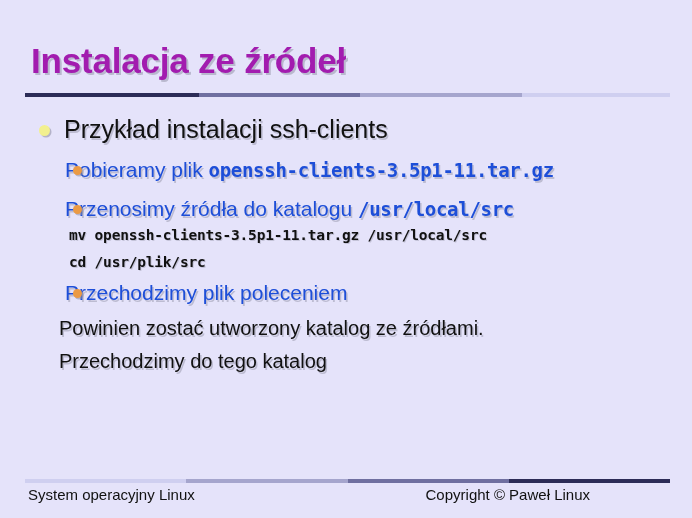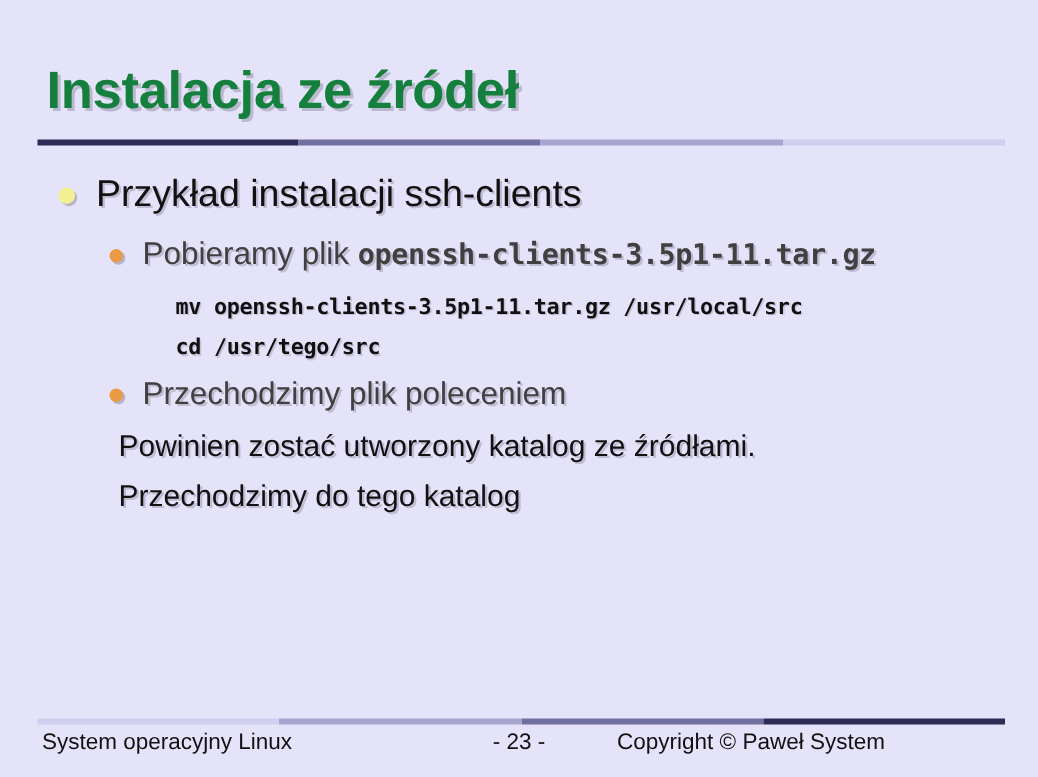--- a/index.html
+++ b/index.html
@@ -23,21 +23,21 @@
     background: #e5e3fa;
   }
 
   
   .title {
     position: absolute;
     left: 31px;
     top: 41px;
     font-size: 35px;
     font-weight: bold;
-    color: #15803d;
+    color: #a21caf;
     letter-spacing: -0.2px;
     text-shadow: 2px 2px 0 rgba(150,150,170,0.55);
     white-space: nowrap;
   }
 
   
   .rule {
     position: absolute;
     height: 4px;
     display: flex;
@@ -88,23 +88,23 @@
     top: 13px;
     width: 11px;
     height: 11px;
     border-radius: 50%;
     background: #f2f08f;
     box-shadow: 1.5px 1.5px 0 rgba(140,140,160,0.55);
   }
 
   .l2 {
     position: relative;
-    padding-left: 95px;
+    padding-left: 65px;
     font-size: 21px;
-    color: #404040;
+    color: #1d4ed8;
     text-shadow: 1.5px 1.5px 0 rgba(150,150,170,0.5);
     line-height: 29px;
     white-space: nowrap;
   }
   .l2 .bullet {
     position: absolute;
     left: 73px;
     top: 11px;
     width: 9px;
     height: 9px;
@@ -114,33 +114,33 @@
   }
 
   .mono {
     font-family: "DejaVu Sans Mono", "Liberation Mono", monospace;
     font-weight: bold;
     font-size: 19px;
     letter-spacing: -0.3px;
   }
 
   .cmd {
-    padding-left: 117px;
+    padding-left: 69px;
     font-family: "DejaVu Sans Mono", "Liberation Mono", monospace;
     font-weight: bold;
     font-size: 14.5px;
     letter-spacing: -0.2px;
     color: #111111;
     line-height: 22px;
     text-shadow: 1px 1px 0 rgba(155,155,175,0.45);
     white-space: nowrap;
   }
 
   .plain {
-    padding-left: 79px;
+    padding-left: 59px;
     font-size: 20px;
     color: #111111;
     line-height: 33px;
     text-shadow: 1.5px 1.5px 0 rgba(150,150,170,0.5);
     white-space: nowrap;
   }
 
   .gap-sm { height: 9px; }
   .gap-xs { height: 5px; }
 
@@ -198,25 +198,29 @@
 
     <div class="gap-sm"></div>
 
     <div class="l2">
       <span class="bullet"></span>
       <span>Pobieramy plik </span><span class="mono">openssh-clients-3.5p1-11.tar.gz</span>
     </div>
 
     <div class="gap-sm"></div>
 
+    <div class="l2">
+      <span class="bullet"></span>
+      <span>Przenosimy źródła do katalogu </span><span class="mono">/usr/local/src</span>
+    </div>
     <div class="cmd">mv openssh-clients-3.5p1-11.tar.gz /usr/local/src</div>
 
     <div class="gap-xs"></div>
 
-    <div class="cmd">cd /usr/tego/src</div>
+    <div class="cmd">cd /usr/plik/src</div>
 
     <div class="gap-xs"></div>
 
     <div class="l2">
       <span class="bullet"></span>
       <span>Przechodzimy plik poleceniem</span>
     </div>
 
     <div class="gap-xs"></div>
 
@@ -227,17 +231,16 @@
 
   <div class="rule rule-bottom">
     <span class="seg1"></span>
     <span class="seg2"></span>
     <span class="seg3"></span>
     <span class="seg4"></span>
   </div>
 
   <div class="footer">
     <div class="left">System operacyjny Linux</div>
-    <div class="center">- 23 -</div>
-    <div class="right">Copyright © Paweł System</div>
+    <div class="right">Copyright © Paweł Linux</div>
   </div>
 
 </div>
 
 </body></html>

